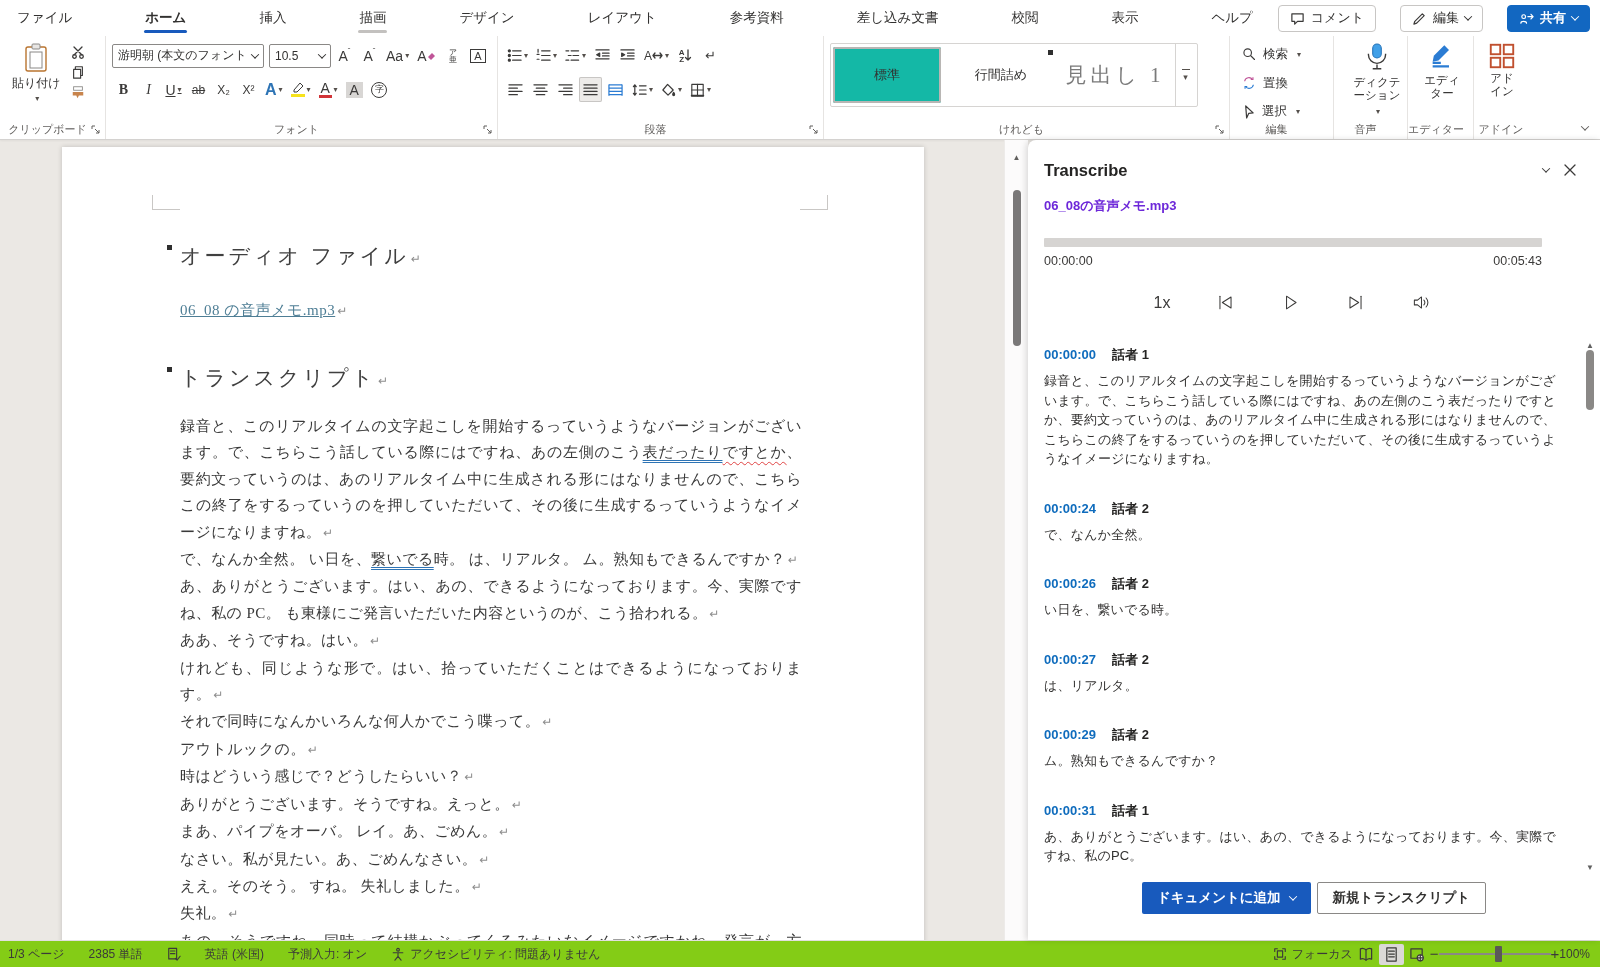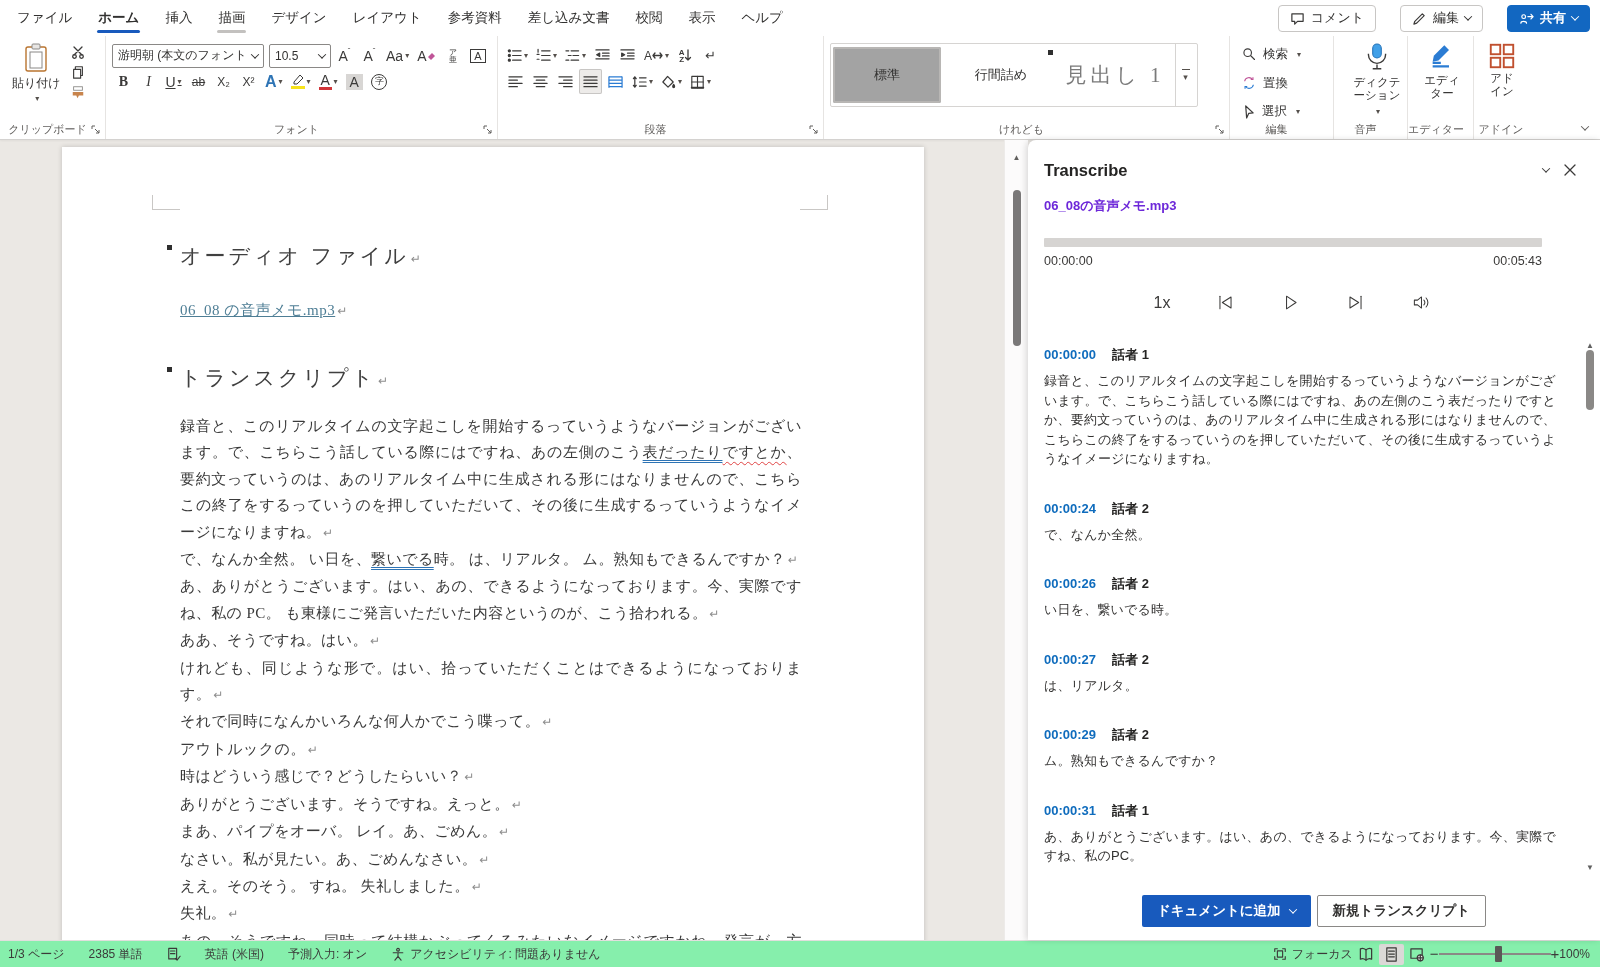--- a/index.html
+++ b/index.html
@@ -2,49 +2,49 @@
 <html><head>
 <meta charset="utf-8">
 <style>
   *{margin:0;padding:0;box-sizing:border-box;}
   html,body{width:1600px;height:967px;overflow:hidden;background:#fff;
     font-family:"Liberation Sans","DejaVu Sans",sans-serif;color:#323130;}
   .app{width:1600px;height:967px;display:flex;flex-direction:column;}
 
   
   .tabs-row{height:36px;display:flex;justify-content:space-between;align-items:center;background:#fff;padding:0 10px 0 4px;flex:none;}
-  .tabs{display:flex;height:100%;align-items:stretch;}
+  .tabs{display:flex;height:100%;align-items:stretch;gap:47px;}
   .tab{font-size:13.5px;color:#323130;padding:0 13px;display:flex;align-items:center;position:relative;cursor:pointer;white-space:nowrap;}
   .tab.active{font-weight:700;}
   .tab.active::after{content:"";position:absolute;left:12px;right:12px;bottom:3px;height:3px;background:#185ABD;border-radius:2px;}
   .tab.draw-ul::after{content:"";position:absolute;left:12px;right:12px;bottom:3px;height:3px;background:#C3C1BF;border-radius:2px;}
   .tabbar-right{display:flex;gap:24px;align-items:center;}
   .pill{display:flex;align-items:center;gap:6px;height:27px;padding:0 11px;border:1px solid #C8C6C4;border-radius:4px;background:#fff;font-size:13px;color:#323130;cursor:pointer;}
   .pill.share{background:#1267C1;border-color:#1267C1;color:#fff;font-weight:600;}
   .chev{width:6px;height:6px;border-right:1.4px solid currentColor;border-bottom:1.4px solid currentColor;transform:rotate(45deg) translate(-1px,-1px);display:inline-block;}
 
   
   .ribbon{height:104px;background:#fff;border-bottom:1px solid #D4D2D0;box-shadow:0 1px 2px rgba(0,0,0,.05);display:flex;position:relative;flex:none;}
   .group{position:relative;border-right:1px solid #E6E4E2;padding:7px 6px 16px 6px;display:flex;}
   .g-label{position:absolute;bottom:2px;left:0;right:10px;text-align:center;font-size:11px;color:#605E5C;white-space:nowrap;}
   .launcher{position:absolute;right:4px;bottom:4px;width:10px;height:10px;color:#605E5C;}
-  .rows{display:flex;flex-direction:column;gap:1px;}
+  .rows{display:flex;flex-direction:column;gap:9px;}
   .row{display:flex;align-items:center;gap:2px;}
   .btn{display:flex;align-items:center;justify-content:center;min-width:23px;height:25px;padding:0 3px;border-radius:2px;color:#3b3a39;font-size:14px;cursor:pointer;position:relative;}
   .btn.sel{background:#EDEBE9;box-shadow:inset 0 0 0 1px #C8C6C4;}
   .dd::after{content:"▾";font-size:8px;color:#55504c;margin-left:2px;}
   .combo{display:flex;align-items:center;justify-content:space-between;border:1px solid #8A8886;border-radius:2px;height:24px;padding:0 5px;font-size:12px;background:#fff;cursor:pointer;white-space:nowrap;overflow:hidden;}
   .lf-serif{font-family:"Liberation Serif","DejaVu Serif",serif;}
   .ico{stroke:#3b3a39;fill:none;stroke-width:1.3;stroke-linecap:round;stroke-linejoin:round;}
   .paste{display:flex;flex-direction:column;align-items:center;gap:2px;cursor:pointer;padding:0 6px;font-size:12px;color:#323130;}
   .smallcol{display:flex;flex-direction:column;gap:6px;margin-left:4px;padding-top:2px;}
   .stack{display:flex;flex-direction:column;line-height:7px;font-size:8px;text-align:center;}
   .bar-under{display:block;height:3px;margin-top:1px;}
   .style-card{width:108px;height:56px;display:flex;align-items:center;justify-content:center;font-size:13px;color:#323130;border-radius:2px;cursor:pointer;}
-  .style-card.sel{box-shadow:inset 0 0 0 2px #B8B6B4;background:#a3a3a3;}
+  .style-card.sel{box-shadow:inset 0 0 0 2px #B8B6B4;background:#14b8a6;}
   .style-card.h1{font-family:"Liberation Serif","DejaVu Serif",serif;font-size:21px;color:#7a7a7a;letter-spacing:4px;}
   .gallery{display:flex;align-items:center;border:1px solid #D6D4D2;border-radius:2px;background:#fff;padding:2px;gap:6px;height:64px;}
   .gallery-more{width:20px;height:62px;border-left:1px solid #D6D4D2;display:flex;align-items:center;justify-content:center;flex-direction:column;cursor:pointer;color:#55504c;}
   .gallery-more::after{content:"▾";font-size:9px;}
   .gallery-more::before{content:"";width:8px;border-top:1.4px solid #55504c;margin-bottom:2px;}
   .edit-item{display:flex;align-items:center;gap:7px;font-size:12.5px;color:#323130;height:23px;cursor:pointer;white-space:nowrap;}
   .bigbtn{display:flex;flex-direction:column;align-items:center;gap:3px;padding:0 8px;cursor:pointer;font-size:11.5px;color:#323130;text-align:center;line-height:13px;}
   .ribbon-collapse{position:absolute;right:12px;bottom:8px;color:#605E5C;cursor:pointer;}
 
   
@@ -88,26 +88,26 @@
   .entry-head{display:flex;gap:16px;font-size:13px;align-items:baseline;}
   .entry-time{color:#0F6CBD;font-weight:600;}
   .entry-speaker{color:#252423;font-weight:700;}
   .entry-text{margin-top:7px;font-size:13px;line-height:19.5px;color:#323130;text-align:justify;letter-spacing:.2px;}
   .rail{position:absolute;right:3px;top:0;bottom:4px;width:14px;}
   .rail .r-up{position:absolute;top:0;left:0;right:0;text-align:center;color:#616161;cursor:pointer;}
   .rail .r-up::after{content:"▲";font-size:8px;}
   .rail .r-down{position:absolute;bottom:0;left:0;right:0;text-align:center;color:#616161;cursor:pointer;}
   .rail .r-down::after{content:"▼";font-size:8px;}
   .rail-thumb{position:absolute;left:3px;top:16px;width:8px;height:60px;border-radius:4px;background:#8A8886;cursor:pointer;}
-  .panel-buttons{flex:none;height:62px;display:flex;justify-content:center;align-items:center;gap:6px;padding-top:4px;}
+  .panel-buttons{flex:none;height:62px;display:flex;justify-content:center;align-items:flex-start;gap:6px;padding-top:4px;}
   .btn-primary{height:32px;padding:0 15px;background:#185ABD;color:#fff;font-size:13.5px;font-weight:700;border:none;border-radius:2px;display:flex;align-items:center;gap:9px;cursor:pointer;}
   .btn-secondary{height:32px;padding:0 15px;background:#fff;border:1px solid #8A8886;border-radius:2px;font-size:13.5px;font-weight:600;color:#323130;display:flex;align-items:center;cursor:pointer;}
 
   
-  .status-bar{height:27px;background:#86efac;border-top:1px solid #E1DFDD;display:flex;justify-content:space-between;align-items:center;padding:0 10px 0 8px;font-size:12px;color:#3b3a39;flex:none;}
+  .status-bar{height:27px;background:#84cc16;border-top:1px solid #E1DFDD;display:flex;justify-content:space-between;align-items:center;padding:0 10px 0 8px;font-size:12px;color:#3b3a39;flex:none;}
   .sb-left{display:flex;gap:24px;align-items:center;}
   .sb-right{display:flex;align-items:center;}
   .sb-item{display:flex;gap:5px;align-items:center;cursor:pointer;white-space:nowrap;}
   .sb-view{padding:3px 5px;border-radius:2px;display:flex;align-items:center;cursor:pointer;}
   .sb-view.sel{background:#DBD9D7;}
   .sb-track{width:112px;height:2px;background:#8A8886;position:relative;cursor:pointer;}
   .sb-thumb{position:absolute;left:50%;top:-7px;width:7px;height:16px;background:#5A5857;border-radius:1px;}
   .zoom-sign{font-size:15px;color:#3b3a39;cursor:pointer;line-height:10px;}
 </style>
 </head>

